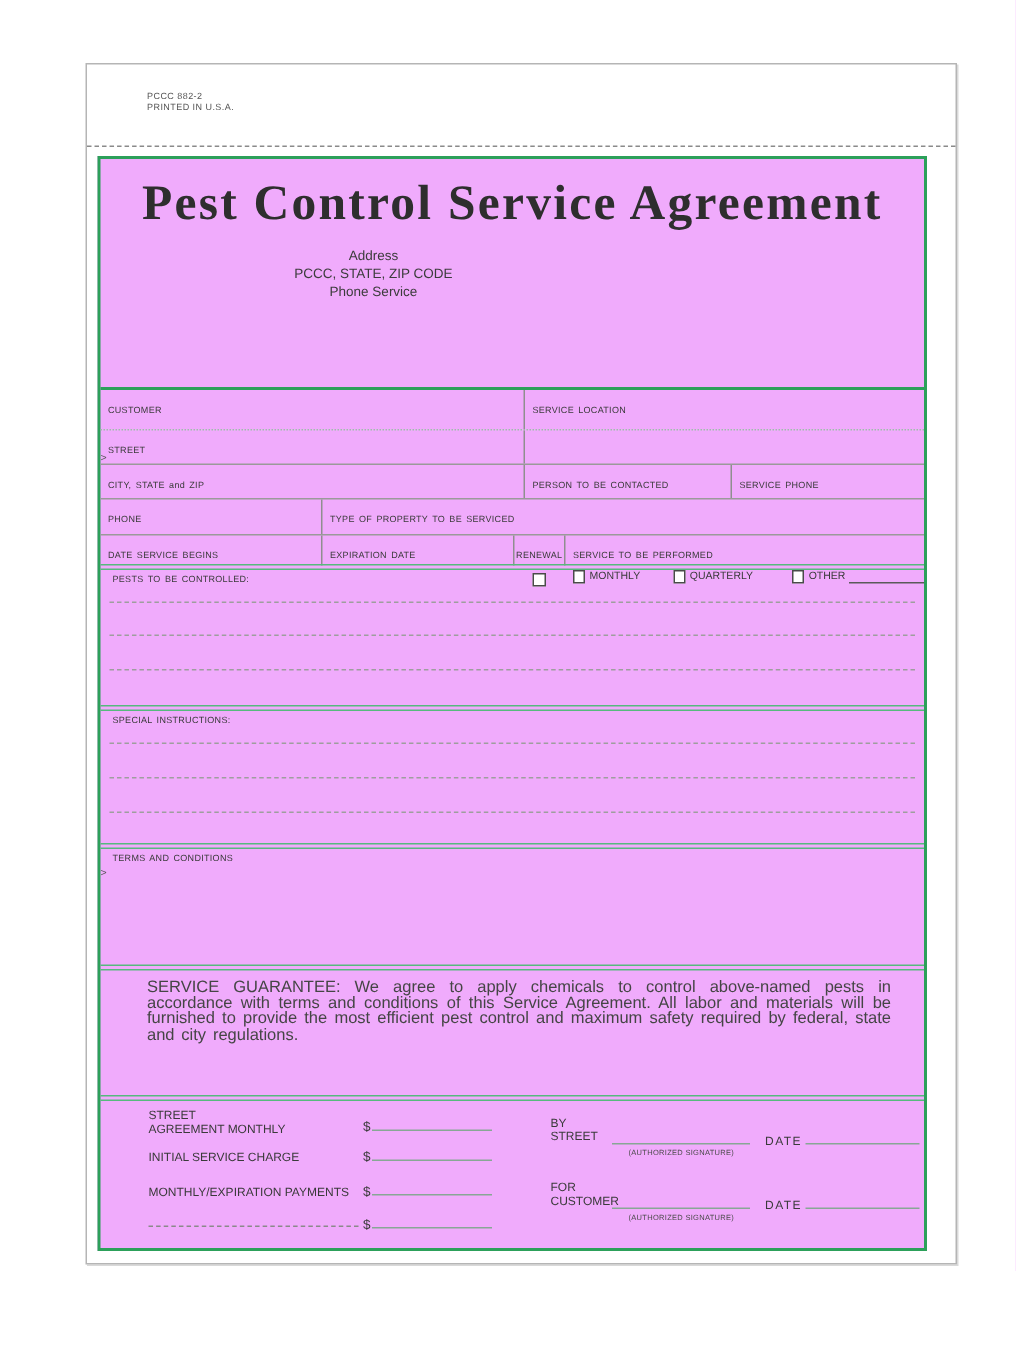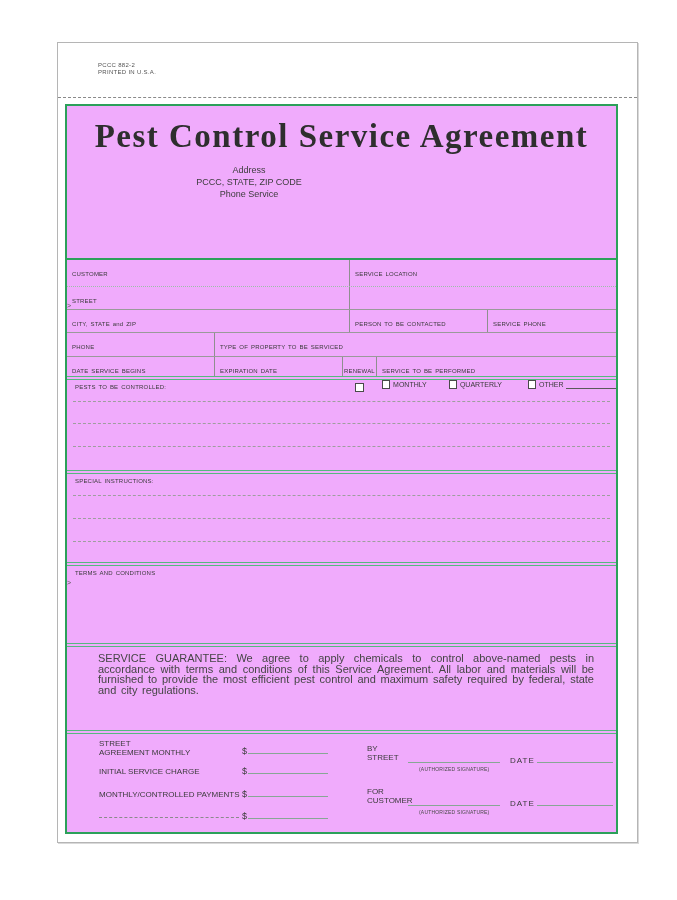--- a/index.html
+++ b/index.html
@@ -172,21 +172,21 @@
       </div>
       <div class="money" style="top:15px;">
         <span>$</span><span class="money-line"></span>
       </div>
 
       <div class="money-label" style="top:37px;text-align:right;">INITIAL SERVICE CHARGE</div>
       <div class="money" style="top:35px;">
         <span>$</span><span class="money-line"></span>
       </div>
 
-      <div class="money-label" style="top:60px;">MONTHLY/CONTROLLED PAYMENTS</div>
+      <div class="money-label" style="top:60px;">MONTHLY/EXPIRATION PAYMENTS</div>
       <div class="money" style="top:58px;">
         <span>$</span><span class="money-line"></span>
       </div>
 
       <div class="dash-seg" style="top:87px;"></div>
       <div class="money" style="top:80px;">
         <span>$</span><span class="money-line"></span>
       </div>
 
       <div class="sig-label" style="left:300px;top:14px;">

